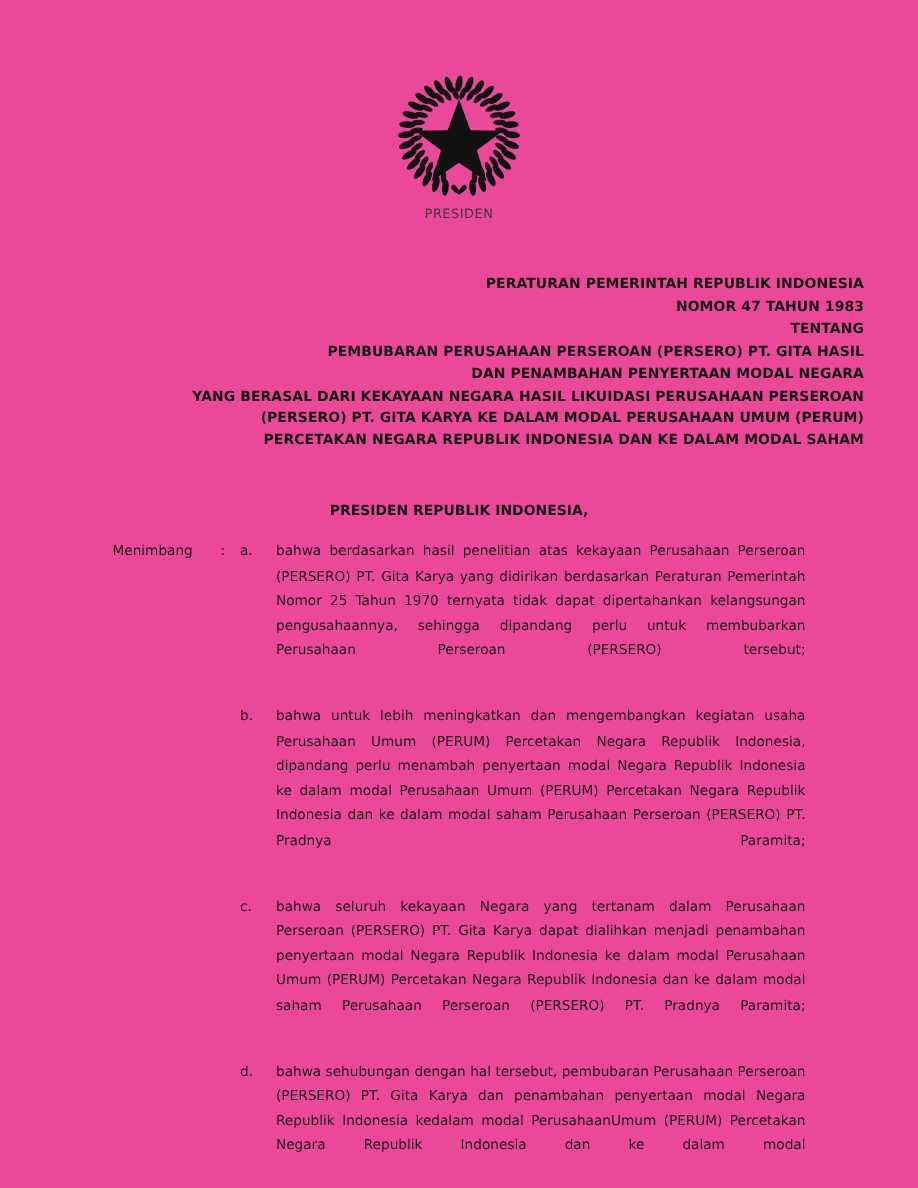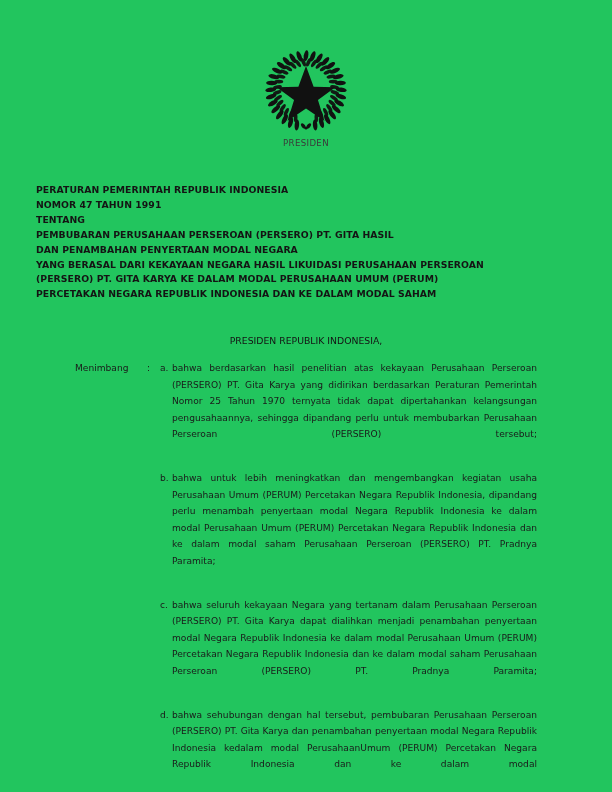--- a/index.html
+++ b/index.html
@@ -15,21 +15,21 @@
     font-family: "DejaVu Sans", "Liberation Sans", sans-serif;
     color: #1a1a1a;
     overflow: hidden;
   }
 
   .page {
     position: absolute;
     left: 0; top: 0;
     width: 612px;
     height: 792px;
-    background: #22c55e;
+    background: #ec4899;
   }
 
   
   .emblem-wrap {
     position: absolute;
     left: 0;
     top: 48px;
     width: 612px;
     text-align: center;
   }
@@ -54,37 +54,37 @@
     font-weight: 400;
   }
   .emblem-caption div { white-space: nowrap; }
 
   
   .title-block {
     position: absolute;
     left: 36px;
     top: 183px;
     width: 540px;
-    text-align: left;
+    text-align: right;
     font-weight: bold;
     font-size: 9.3px;
     line-height: 14.9px;
     letter-spacing: 0.05px;
     color: #141414;
   }
   .title-block .tline { white-space: nowrap; }
 
   
   .presiden-heading {
     position: absolute;
     left: 36px;
     top: 334px;
     width: 540px;
     text-align: center;
-    font-weight: normal;
+    font-weight: bold;
     font-size: 9.3px;
     line-height: 14px;
     color: #141414;
     white-space: nowrap;
   }
 
   
   .considering {
     position: absolute;
     left: 0;
@@ -135,20 +135,21 @@
     left: 0;
     top: 0;
     font-size: 9.1px;
     line-height: 16.5px;
     color: #1a1a1a;
   }
   .item-text {
     display: block;
     text-align: justify;
     text-justify: inter-word;
+    margin-left: 12px;
   }
   
   .item-text::after {
     content: "";
     display: inline-block;
     width: 100%;
   }
 </style>
 </head>
 <body>
@@ -363,21 +364,21 @@
       </svg>
     </span>
   </div>
 
   <div class="emblem-caption">
     <div>PRESIDEN</div>
   </div>
 
   <div class="title-block">
     <div class="tline">PERATURAN PEMERINTAH REPUBLIK INDONESIA</div>
-    <div class="tline">NOMOR 47 TAHUN 1991</div>
+    <div class="tline">NOMOR 47 TAHUN 1983</div>
     <div class="tline">TENTANG</div>
     <div class="tline">PEMBUBARAN PERUSAHAAN PERSEROAN (PERSERO) PT. GITA HASIL</div>
     <div class="tline">DAN PENAMBAHAN PENYERTAAN MODAL NEGARA</div>
     <div class="tline">YANG BERASAL DARI KEKAYAAN NEGARA HASIL LIKUIDASI PERUSAHAAN PERSEROAN</div>
     <div class="tline">(PERSERO) PT. GITA KARYA KE DALAM MODAL PERUSAHAAN UMUM (PERUM)</div>
     <div class="tline">PERCETAKAN NEGARA REPUBLIK INDONESIA DAN KE DALAM MODAL SAHAM</div>
   </div>
 
   <div class="presiden-heading">PRESIDEN REPUBLIK INDONESIA,</div>
 

